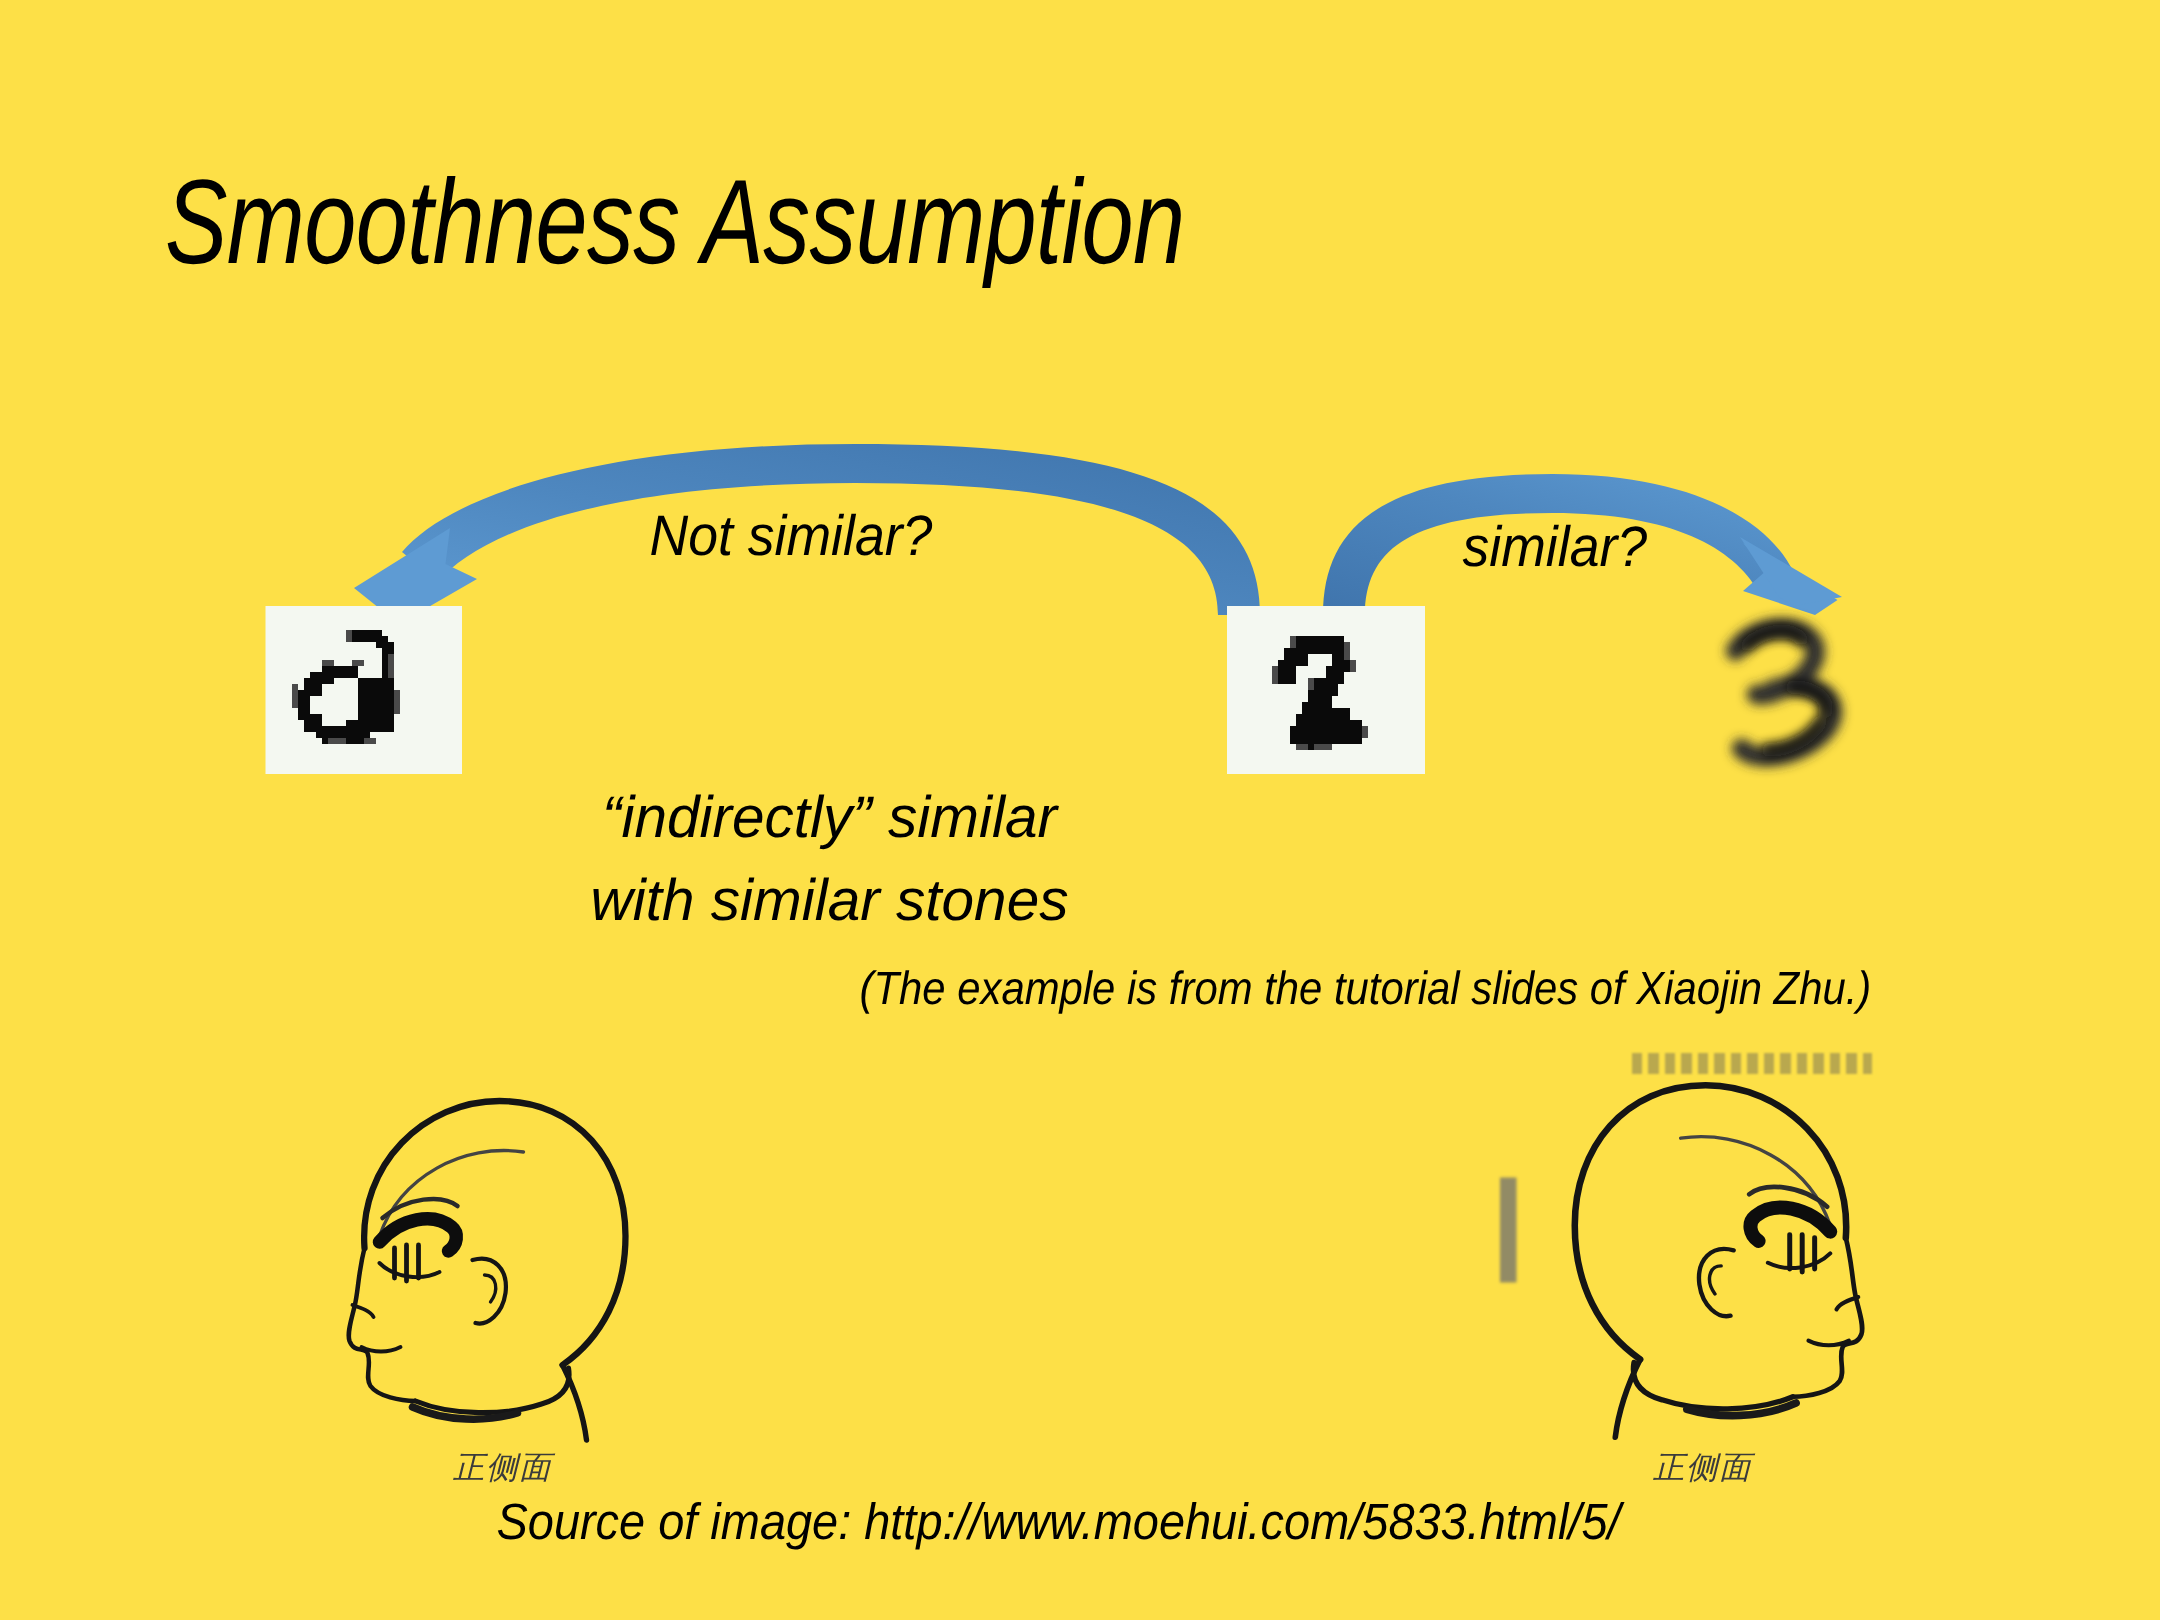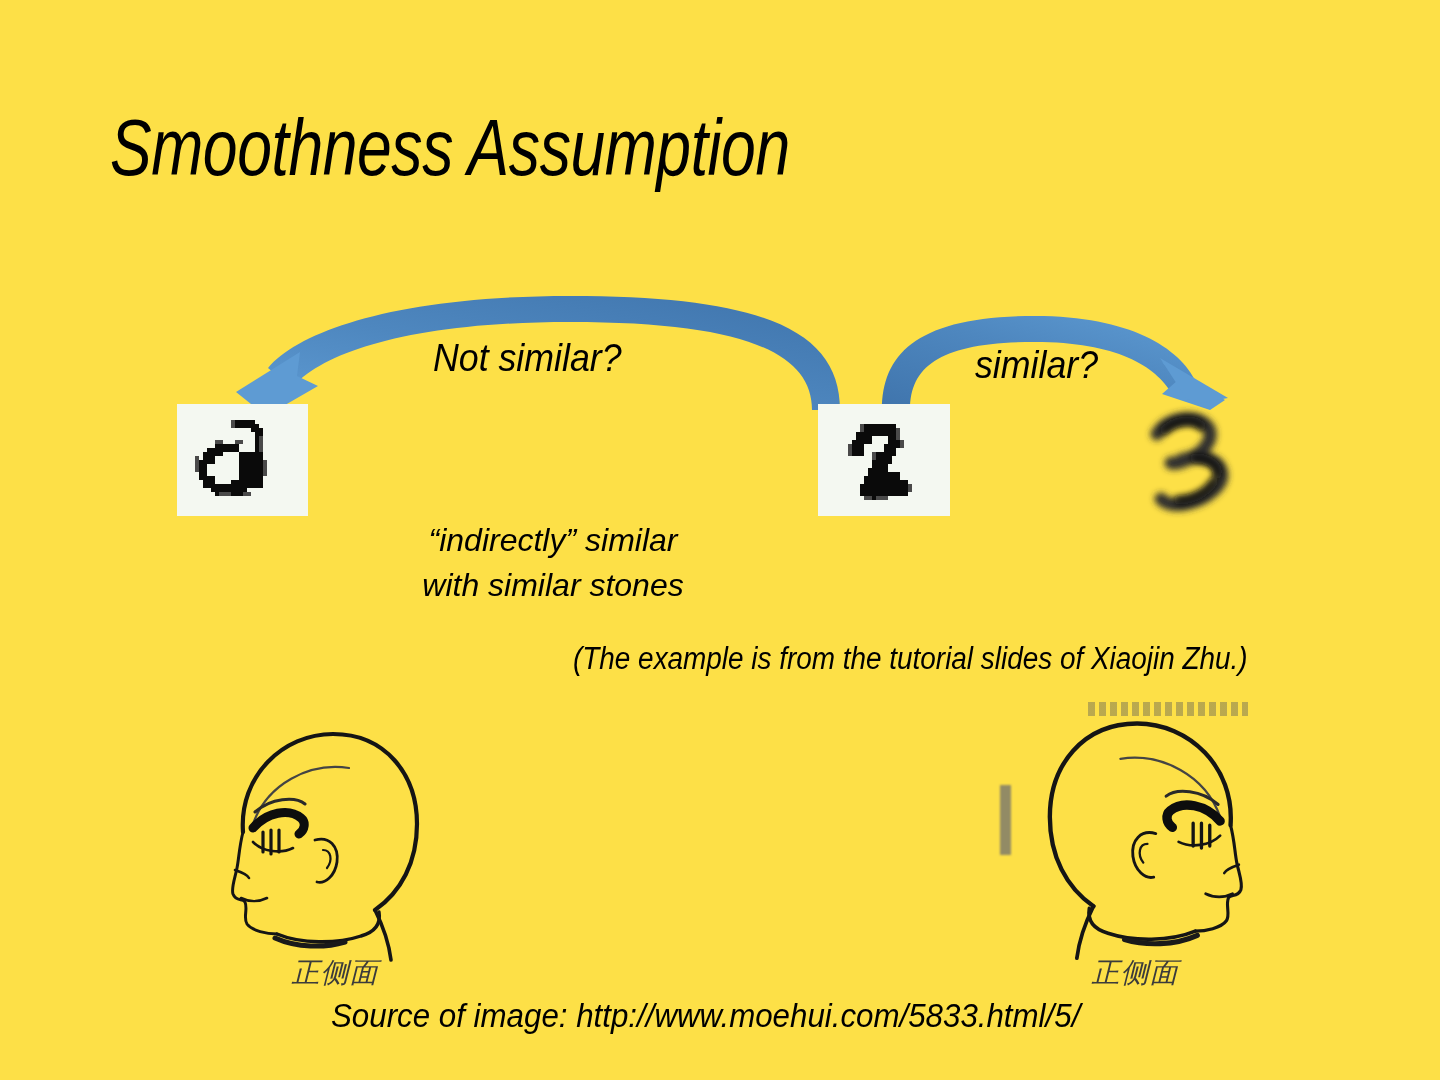--- a/index.html
+++ b/index.html
@@ -72,21 +72,21 @@
     width: 100%;
     height: 100%;
     display: block;
   }
 
   
   #stepping {
     position: absolute;
     left: 318px;
     top: 518px;
-    font-size: 32px;
+    font-size: 39px;
     line-height: 1.42;
     text-align: center;
     width: 470px;
     color: #000000;
   }
   #stepping div { white-space: nowrap; }
 
   
   #attribution {
     position: absolute;
@@ -110,21 +110,21 @@
     position: absolute;
     left: 0; top: 0;
     width: 100%;
     height: 100%;
   }
   .face-caption {
     position: absolute;
     bottom: 0;
     width: 100%;
     text-align: center;
-    font-size: 28px;
+    font-size: 21px;
     color: #3b3b3b;
     font-family: "DejaVu Sans", sans-serif;
     letter-spacing: 1px;
   }
   #face-right-fragment {
     position: absolute;
     left: 88px;
     top: 2px;
     width: 160px;
     height: 14px;

